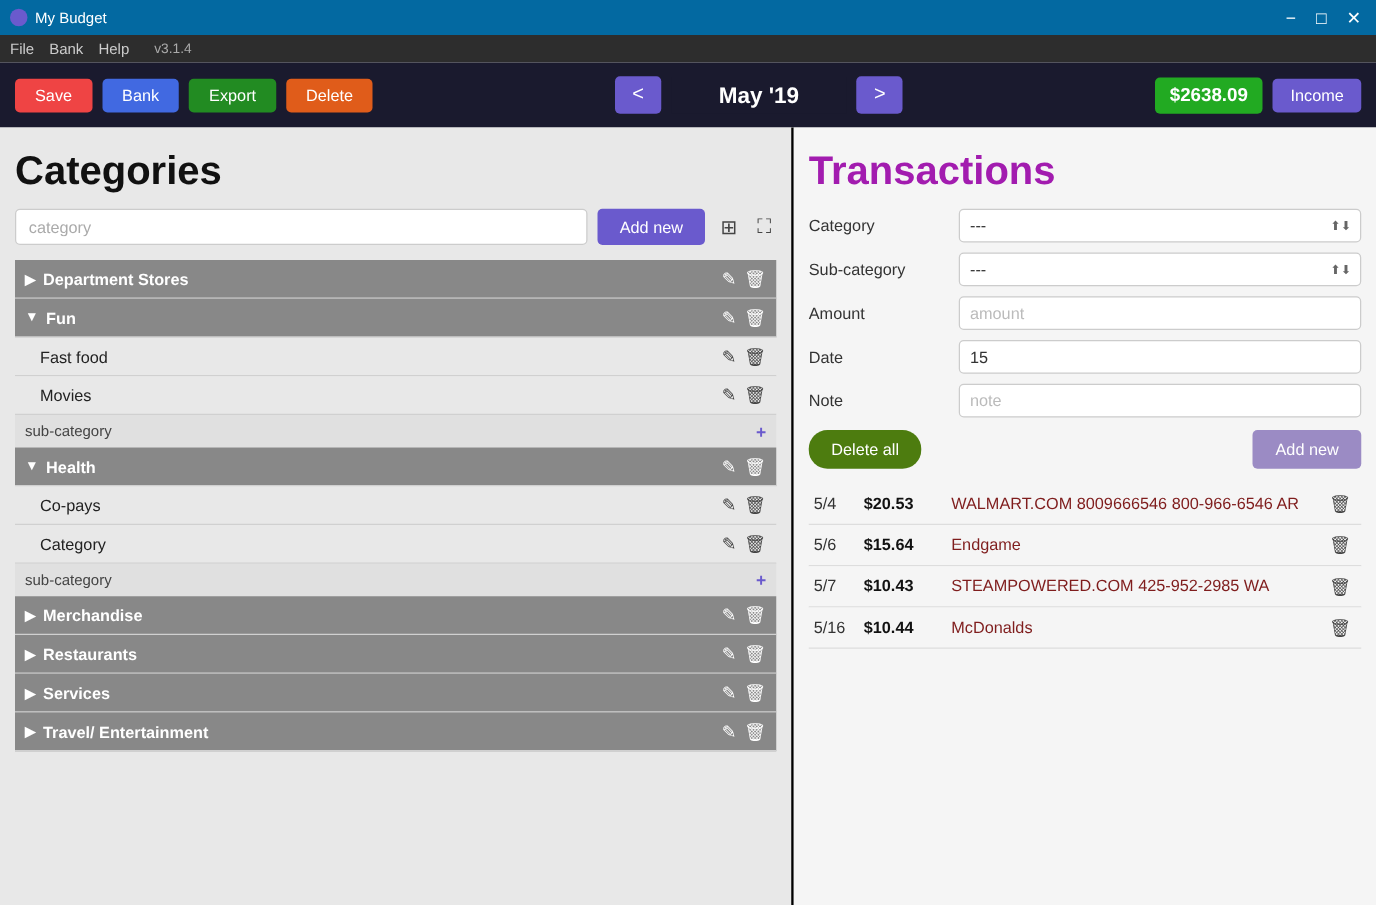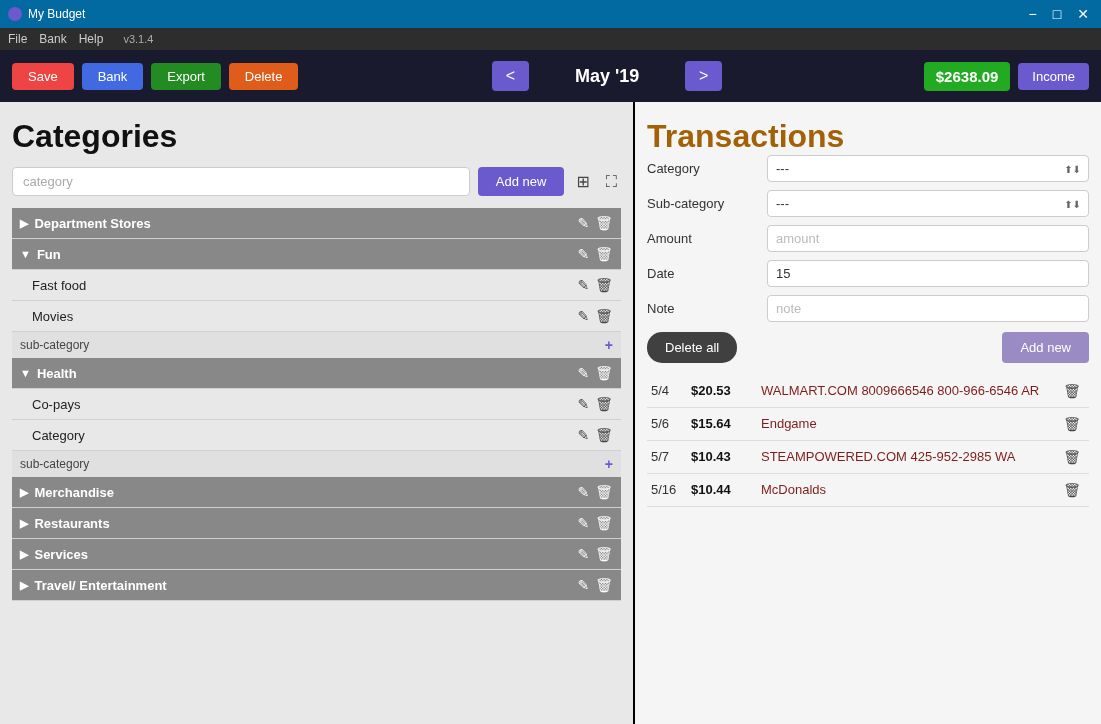--- a/index.html
+++ b/index.html
@@ -120,39 +120,39 @@
     .sub-add-btn { background: none; border: none; cursor: pointer; font-size: 14px; color: #6a5acd; font-weight: bold; }
 
     
     .transactions-panel {
       flex: 1;
       background: #f5f5f5;
       padding: 16px 12px;
       overflow-y: auto;
     }
     .trans-panel-title {
-      font-size: 32px; font-weight: bold; color: #a16207;
+      font-size: 32px; font-weight: bold; margin-bottom: 12px; color: #a21caf;
     }
     .form-row {
       display: flex; align-items: center; margin-bottom: 8px;
     }
     .form-label { width: 120px; font-size: 13px; color: #333; }
     .form-input {
       flex: 1; border: 1px solid #ccc; border-radius: 4px; padding: 5px 8px;
       font-size: 13px; background: white; color: #999;
     }
     .form-input::placeholder { color: #bbb; }
     .form-input.has-value { color: #333; }
 
     .action-row {
       display: flex; justify-content: space-between; align-items: center;
       margin: 10px 0 12px 0;
     }
     .delete-all-btn {
-      background: #404040; color: white; border: none; border-radius: 15px;
+      background: #4d7c0f; color: white; border: none; border-radius: 15px;
       padding: 8px 18px; font-size: 13px; cursor: pointer; font-weight: 500;
     }
     .add-new-trans-btn {
       background: #9b8bc4; color: white; border: none; border-radius: 4px;
       padding: 8px 18px; font-size: 13px; cursor: pointer; font-weight: 500;
     }
 
     
     .trans-list { margin-top: 0; }
     .trans-row {

